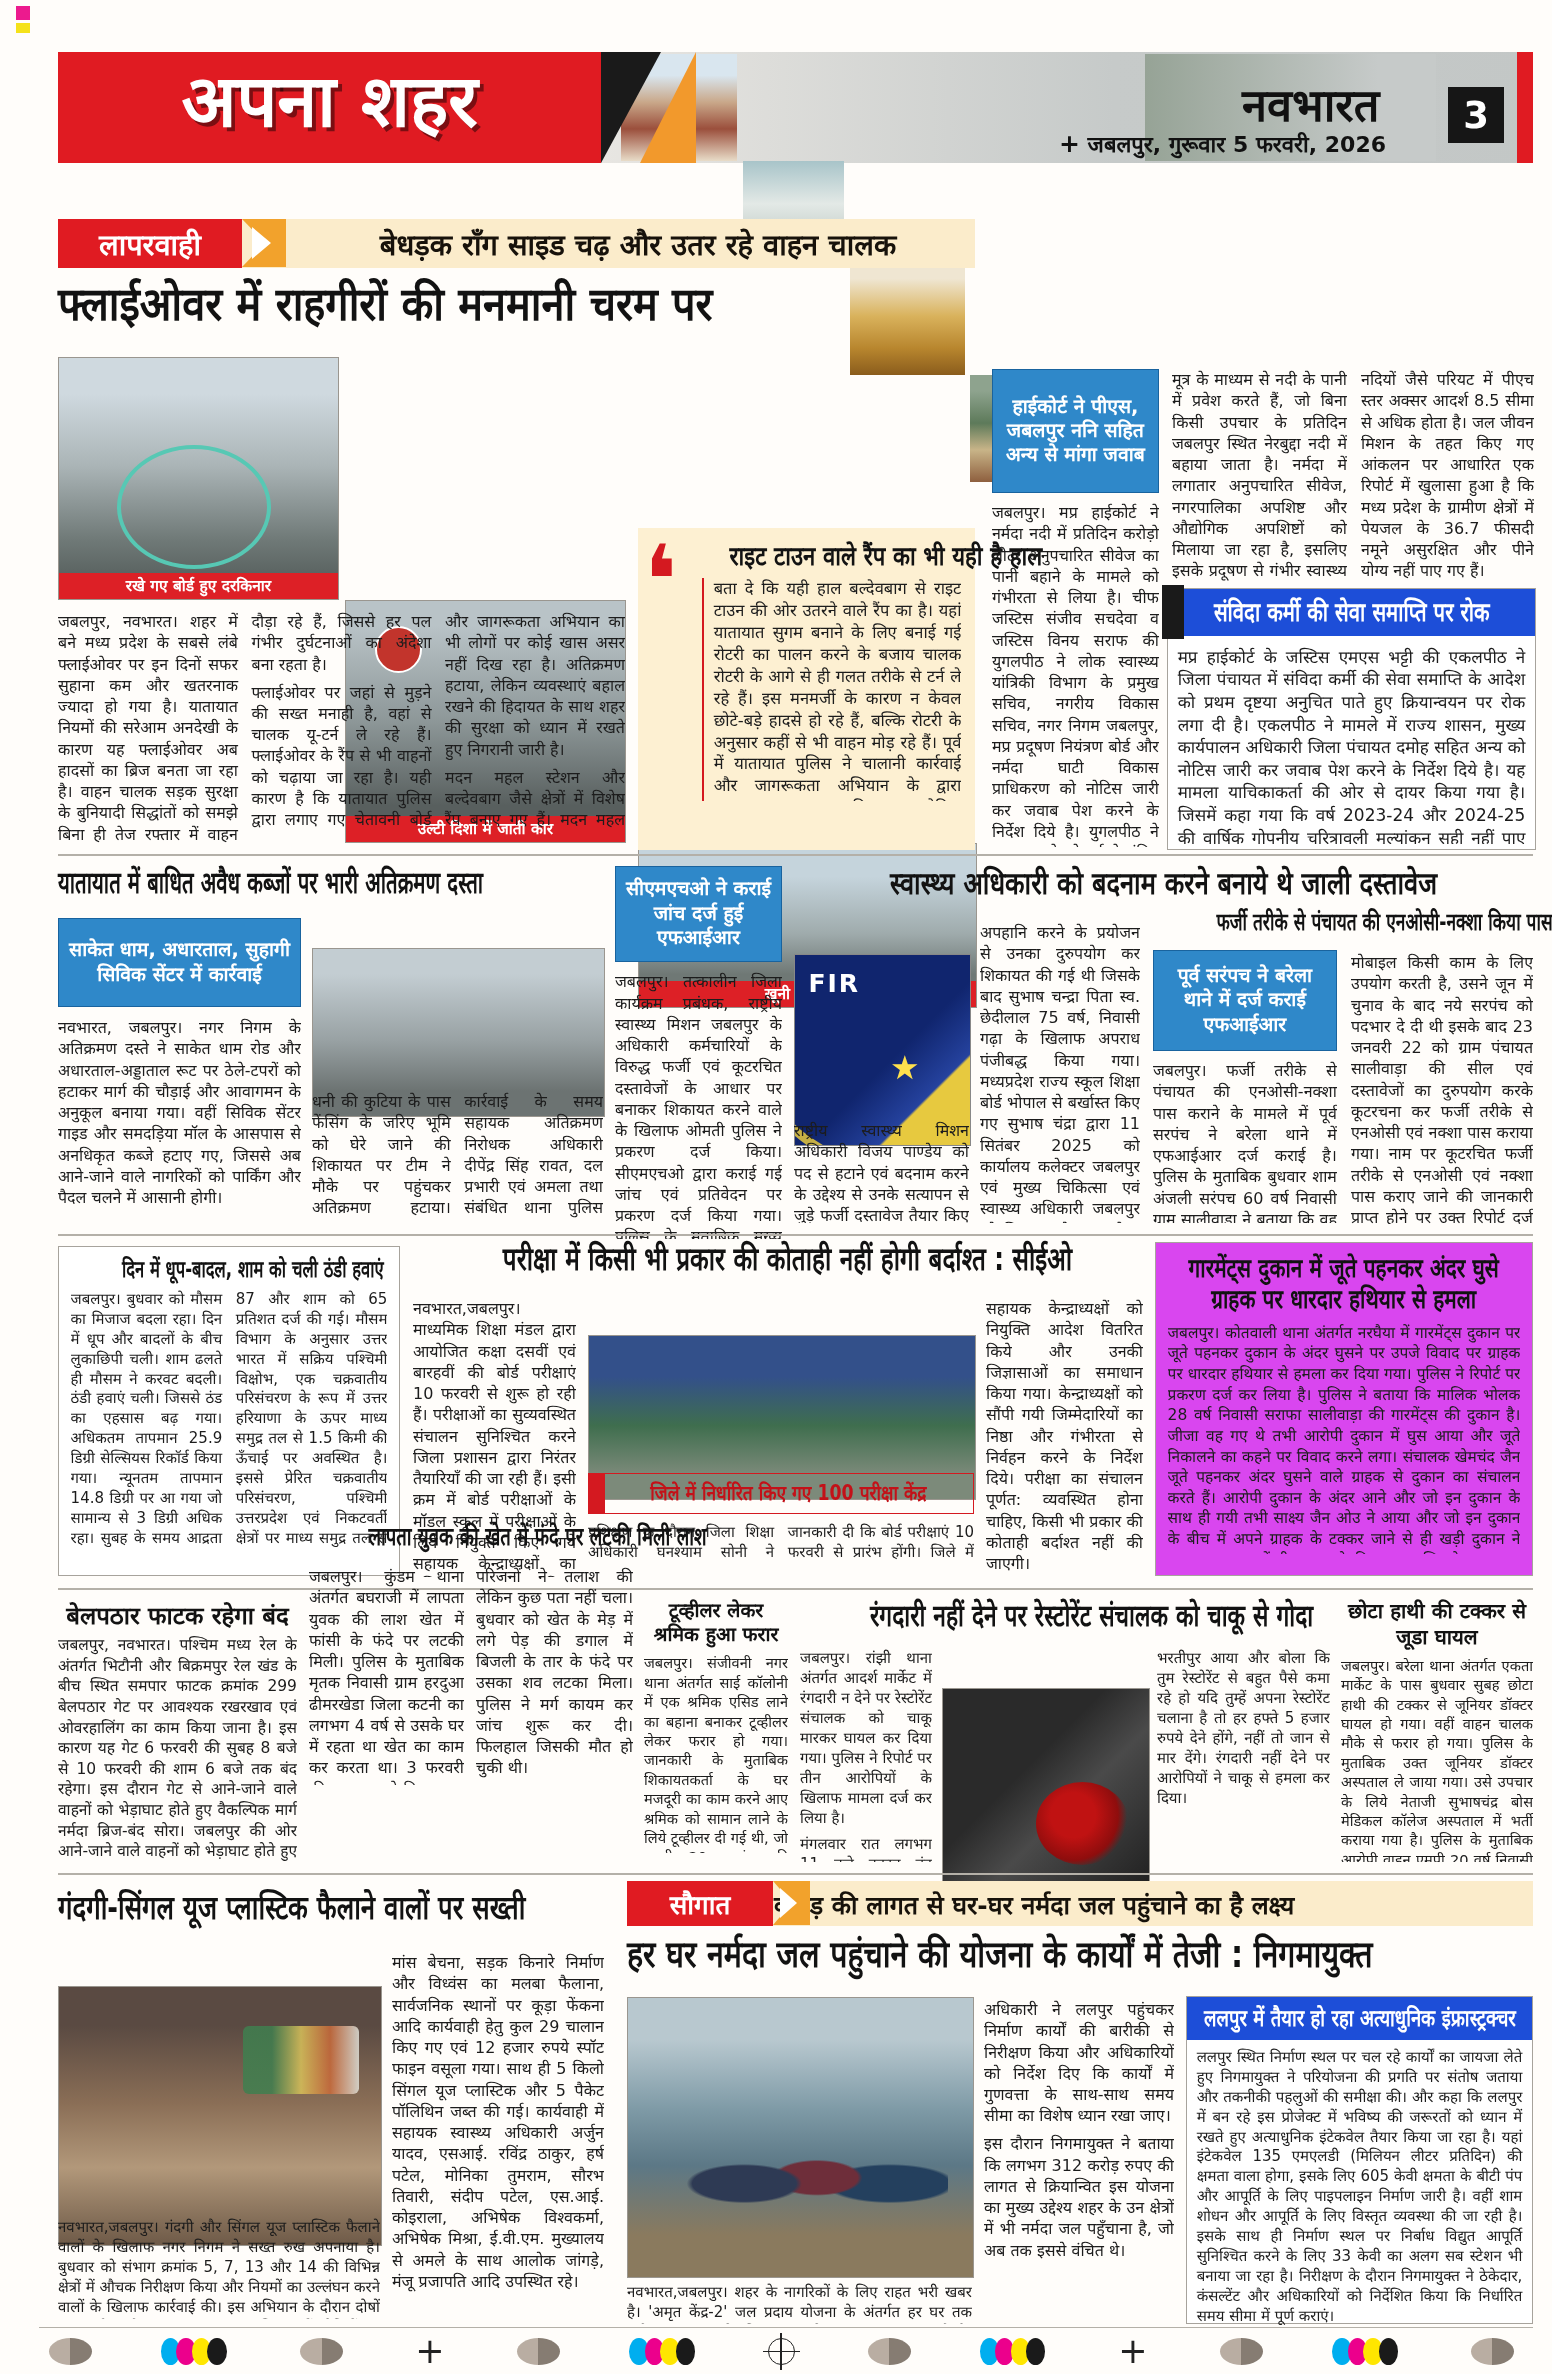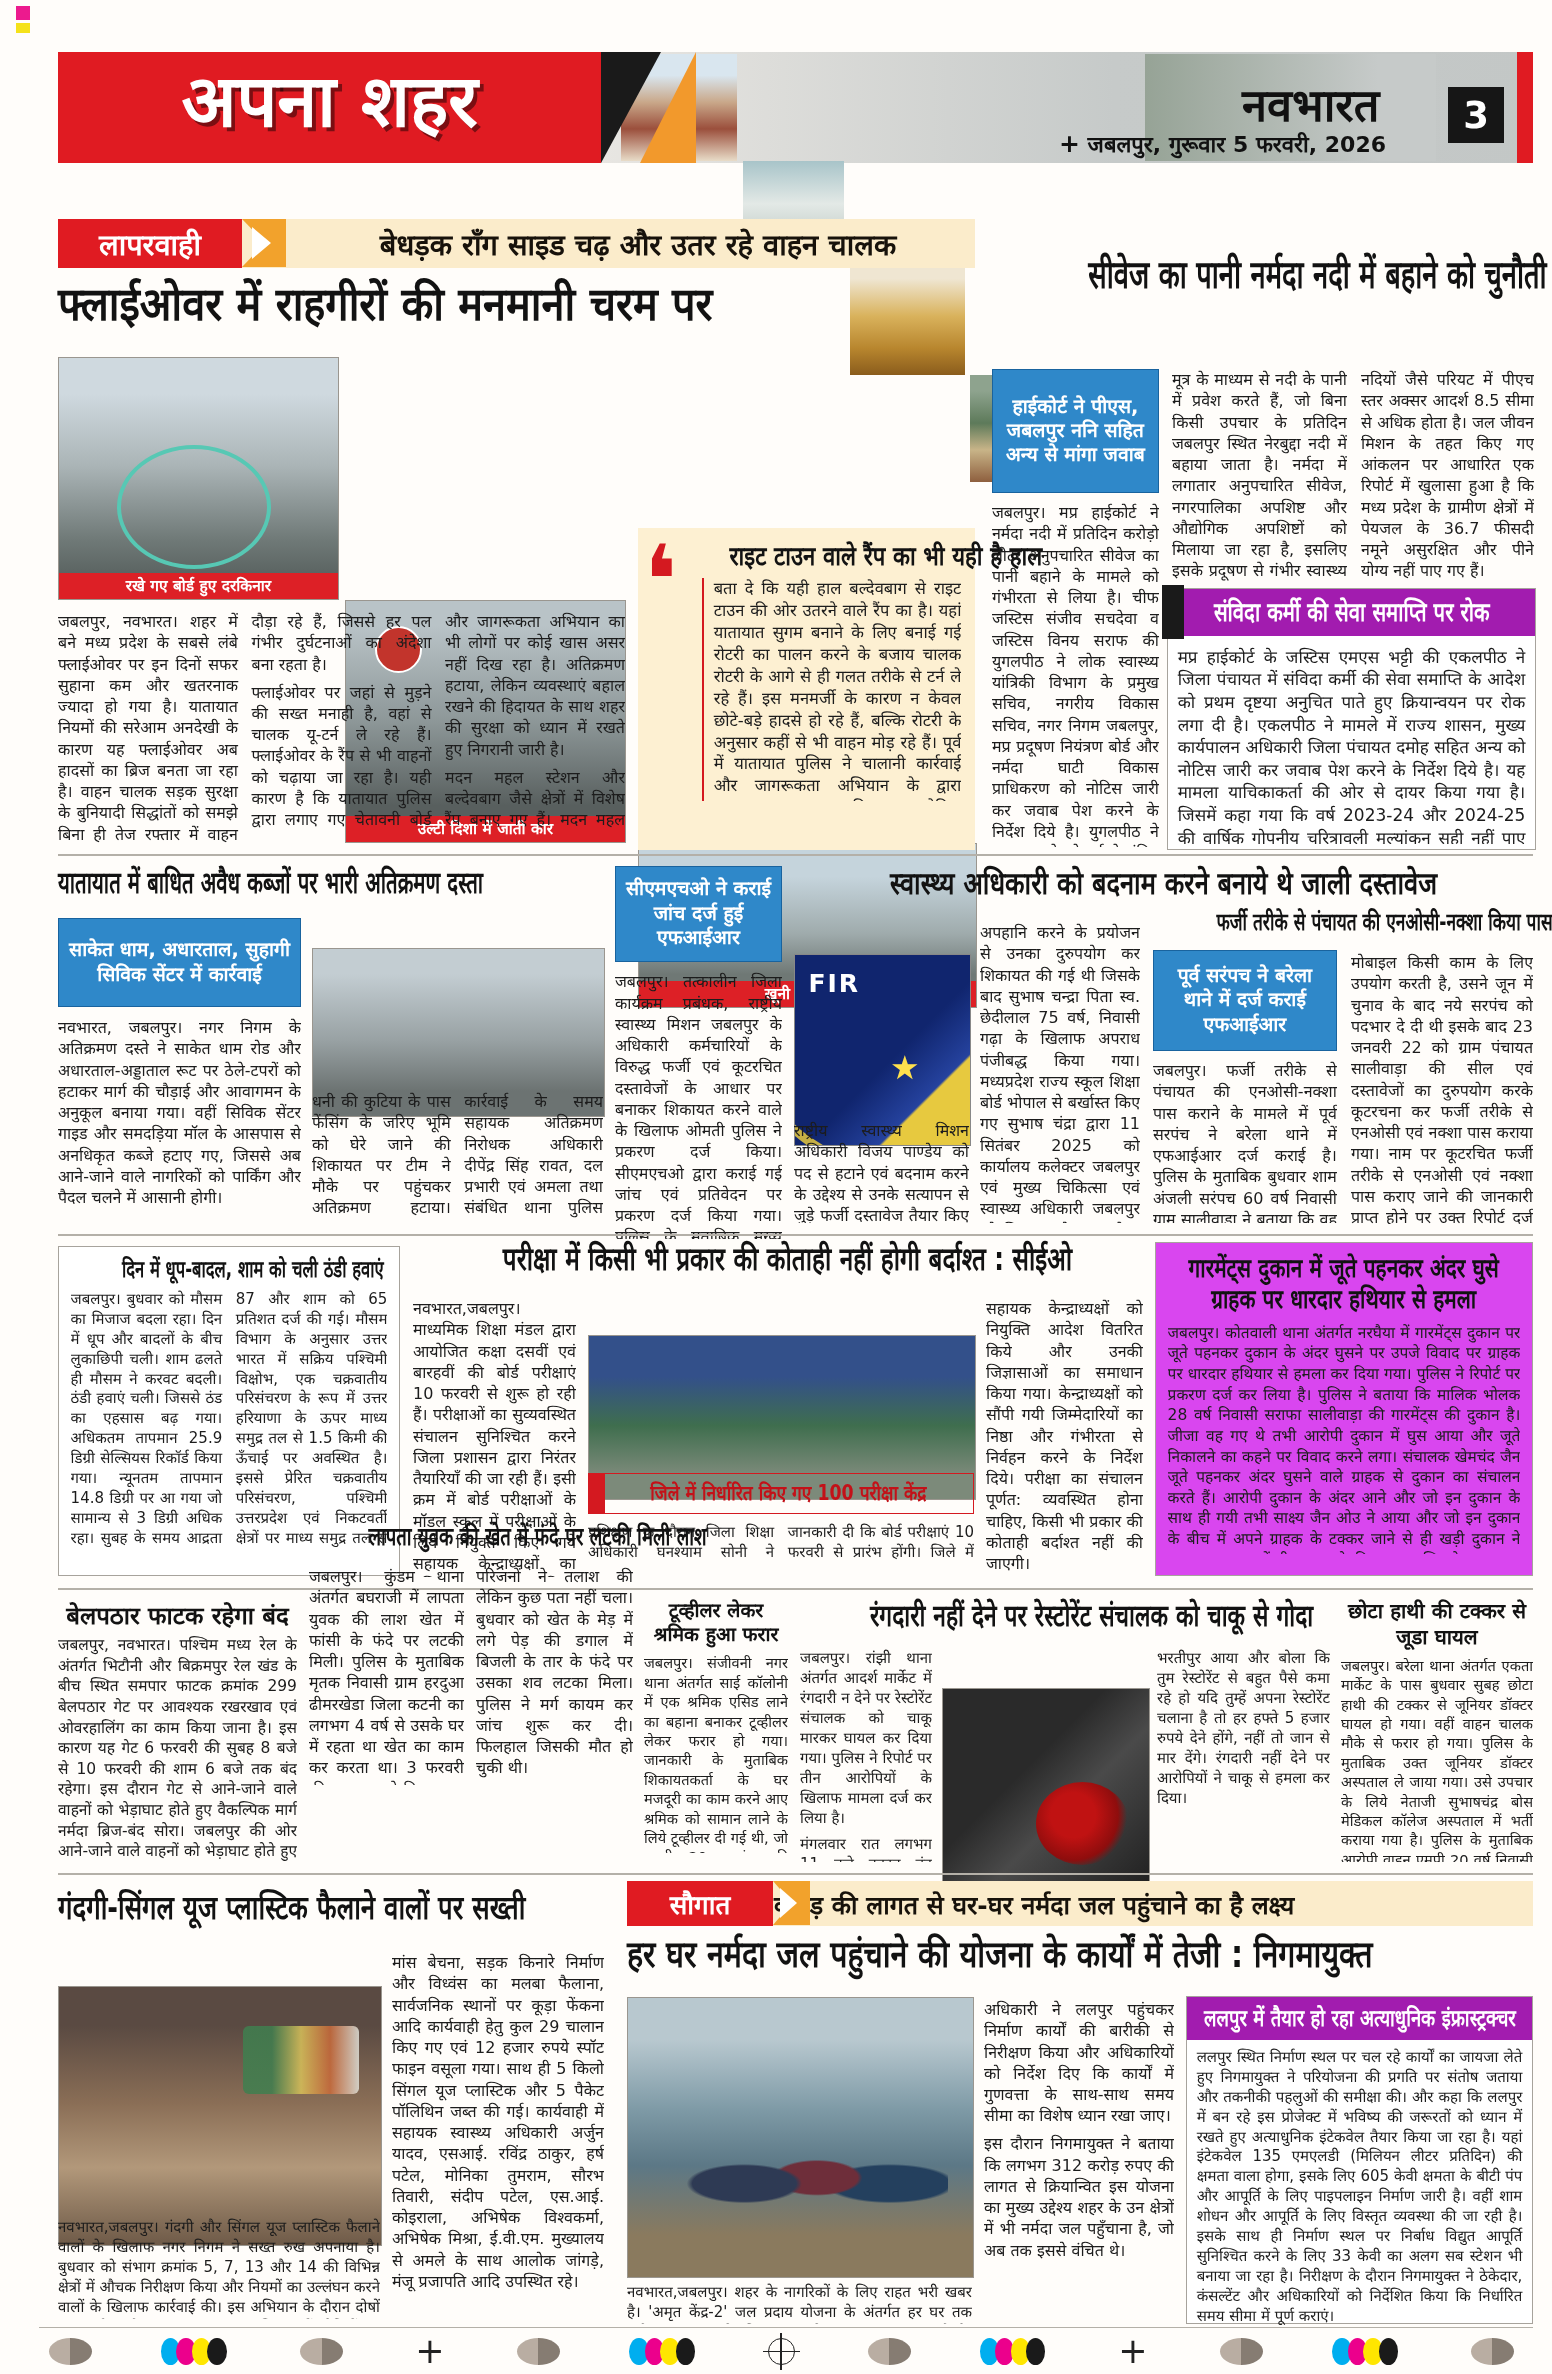--- a/index.html
+++ b/index.html
@@ -10,21 +10,21 @@
   .sqz{display:inline-block;transform-origin:left center;white-space:nowrap;}
   .body{font-size:16px;line-height:1.33;text-align:justify;color:#1c1c1c;overflow:hidden;}
   .body p{margin:0 0 6.8px 0;}
   .cols2{column-count:2;column-gap:13.6px;}
   .cols3{column-count:3;column-gap:13.6px;}
   .photo{position:relative;overflow:hidden;border:1px solid #9a968f;}
   .cap{position:absolute;left:0;right:0;bottom:0;height:26px;background:#dd2026;color:#fff;
        font-weight:700;font-size:15.5px;line-height:26px;text-align:center;}
   .bluebox{background:#2f88c9;border:1.9px solid #19639e;color:#fff;font-weight:700;
        display:flex;align-items:center;justify-content:center;text-align:center;padding:5.8px 9.7px;line-height:1.25;}
-  .redbar{background:#a21caf;color:#fff;font-weight:700;display:flex;align-items:center;justify-content:center;}
+  .redbar{background:#1d4ed8;color:#fff;font-weight:700;display:flex;align-items:center;justify-content:center;}
   .boxed{border:1px solid #a7a39c;}
   .rule{position:absolute;background:#b4b0a8;height:1.9px;}
   .kickbox{background:#e01b22;color:#fff;font-weight:700;display:flex;align-items:center;justify-content:center;}
   .kickbar{background:#fbeccb;display:flex;align-items:center;font-weight:700;color:#17120b;}
   .tri{width:0;height:0;}
   
   .marksrow{display:flex;justify-content:space-between;align-items:center;}
   .oval{width:43px;height:27px;border-radius:50%;background:linear-gradient(90deg,#b9ada2 50%,#867c72 50%);}
   .cmyk{display:flex;}
   .cmyk i{width:19.4px;height:27px;border-radius:50%;margin-left:-3.9px;}
@@ -100,21 +100,20 @@
     <div class="abs" style="left:580px;top:309px;width:337px;height:322px;background:#fdf0d2;box-sizing:border-box;padding:13.6px 13.6px 9.7px 64px;">
       <div class="abs qmark" style="left:5.8px;top:13.6px;">❛</div>
       <div class="hl" style="font-size:26px;text-align:center;margin-bottom:7.8px;"><span class="sqz" style="transform:scaleX(.85);transform-origin:center;">राइट टाउन वाले रैंप का भी यही है हाल</span></div>
       <div class="body" style="height:223px;border-left:2.9px solid #d41920;padding-left:9.7px;font-size:16.5px;">
           <p>बता दे कि यही हाल बल्देवबाग से राइट टाउन की ओर उतरने वाले रैंप का है। यहां यातायात सुगम बनाने के लिए बनाई गई रोटरी का पालन करने के बजाय चालक रोटरी के आगे से ही गलत तरीके से टर्न ले रहे हैं। इस मनमर्जी के कारण न केवल छोटे-बड़े हादसे हो रहे हैं, बल्कि रोटरी के अनुसार कहीं से भी वाहन मोड़ रहे हैं। पूर्व में यातायात पुलिस ने चालानी कार्रवाई और जागरूकता अभियान के द्वारा समझाइश का प्रयास किया था, लेकिन सख्ती कम होते ही फिर से पुरानी ढर्रे पर लौट आए। यह आधुनिक निर्माण शहर के लिए एक बड़ा खतरा बन सकता है।</p>
         </div>
     </div>
   </div>
 
   <div class="abs" style="left:990px;top:254px;width:543px;height:596px;">
-    <div class="hl" style="font-size:39px;text-align:center;"><span class="sqz" style="transform:scaleX(.7);transform-origin:center;">सीवेज का पानी नर्मदा नदी में बहाने को चुनौती</span></div>
     <div class="abs bluebox" style="left:1.9px;top:115px;width:167px;height:124px;font-size:19.4px;box-sizing:border-box;">
         <span>हाईकोर्ट ने पीएस, जबलपुर ननि सहित अन्य से मांगा जवाब</span>
       </div>
     <div class="abs body" style="left:1.9px;top:248px;width:167px;height:345px;">
         <p>जबलपुर। मप्र हाईकोर्ट ने नर्मदा नदी में प्रतिदिन करोड़ो लीटर अनुपचारित सीवेज का पानी बहाने के मामले को गंभीरता से लिया है। चीफ जस्टिस संजीव सचदेवा व जस्टिस विनय सराफ की युगलपीठ ने लोक स्वास्थ्य यांत्रिकी विभाग के प्रमुख सचिव, नगरीय विकास सचिव, नगर निगम जबलपुर, मप्र प्रदूषण नियंत्रण बोर्ड और नर्मदा घाटी विकास प्राधिकरण को नोटिस जारी कर जवाब पेश करने के निर्देश दिये है। युगलपीठ ने उक्त मामले को पूर्व से लंबित याचिका के साथ संलग्न करने के निर्देश दिये है।</p>
       </div>
     <div class="abs body" style="left:182px;top:115px;width:175px;height:212px;">
         <p>मूत्र के माध्यम से नदी के पानी में प्रवेश करते हैं, जो बिना किसी उपचार के प्रतिदिन जबलपुर स्थित नेरबुद्दा नदी में बहाया जाता है। नर्मदा में लगातार अनुपचारित सीवेज, नगरपालिका अपशिष्ट और औद्योगिक अपशिष्टों को मिलाया जा रहा है, इसलिए इसके प्रदूषण से गंभीर स्वास्थ्य खतरा और पर्यावरण को नुकसान हो रहा है।</p>
       </div>
     <div class="abs body" style="left:371px;top:115px;width:173px;height:212px;">

